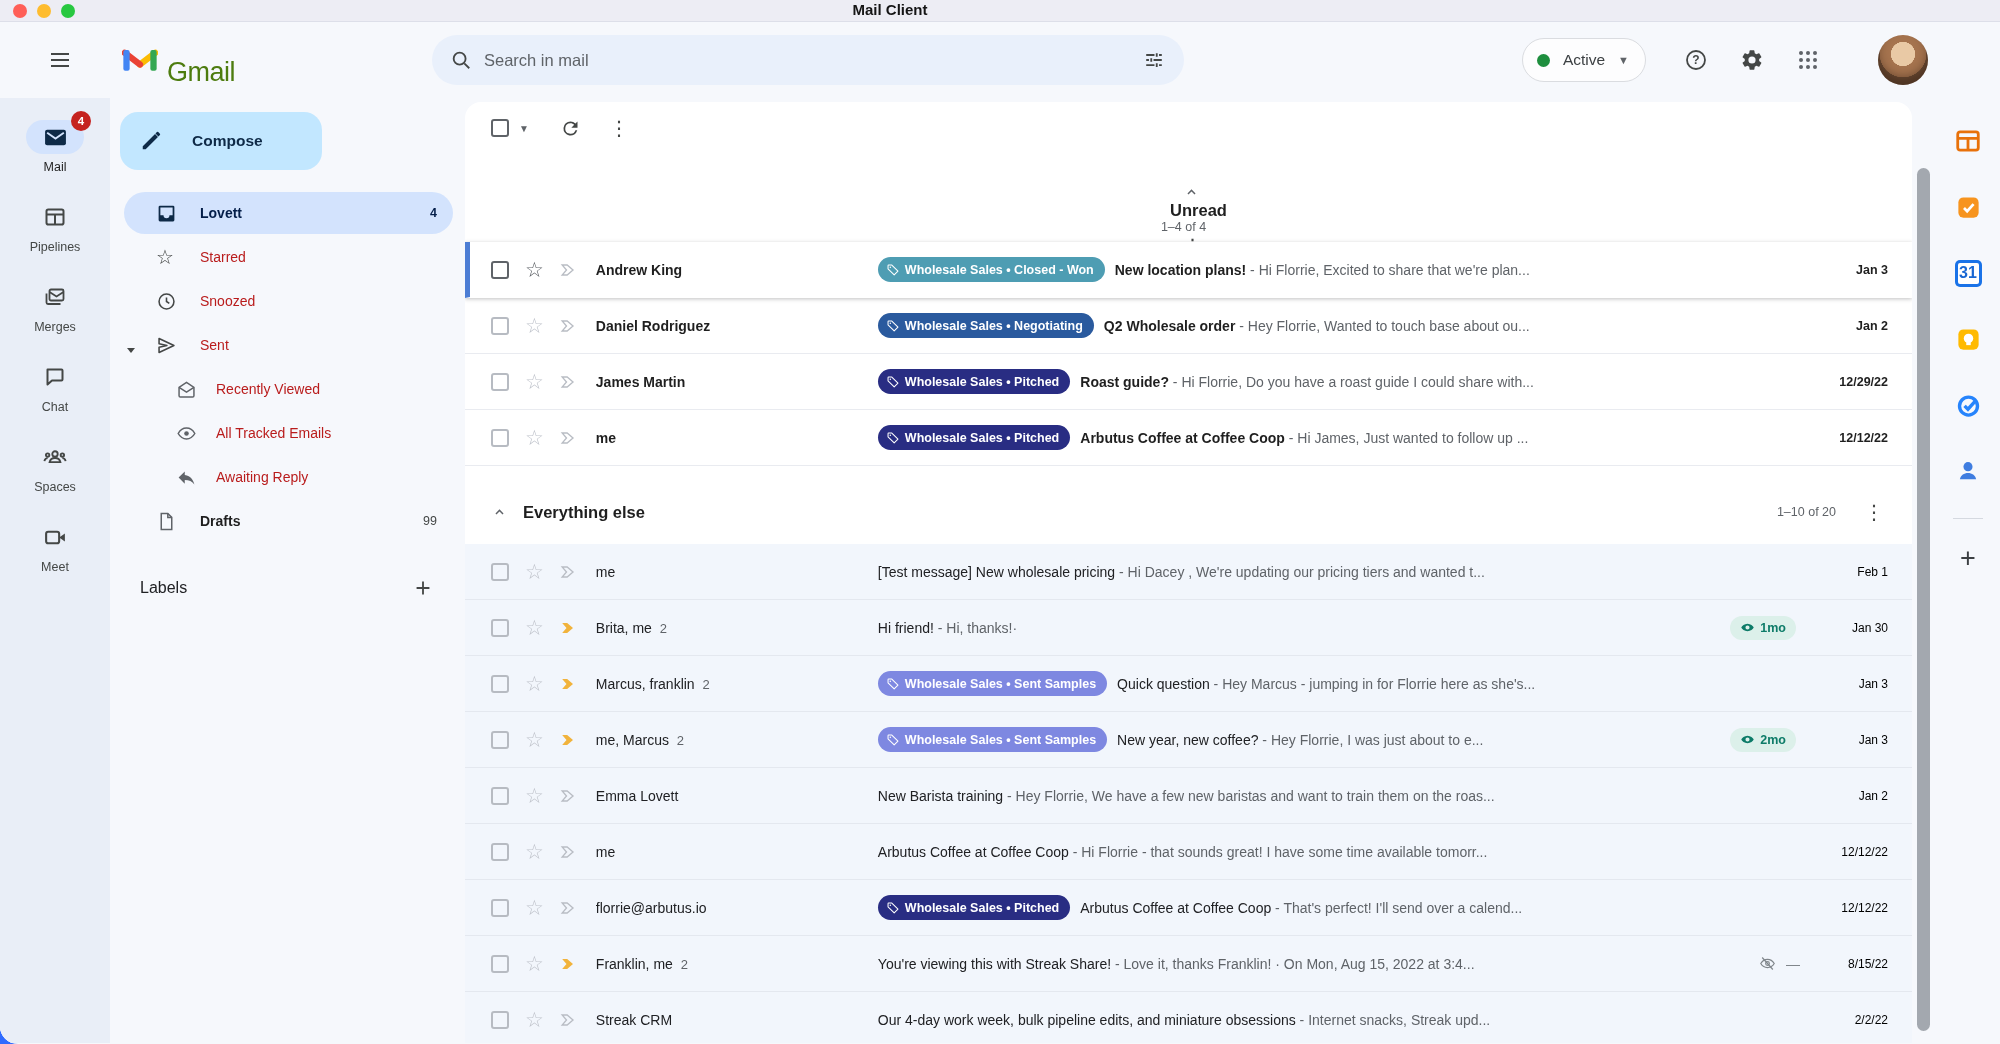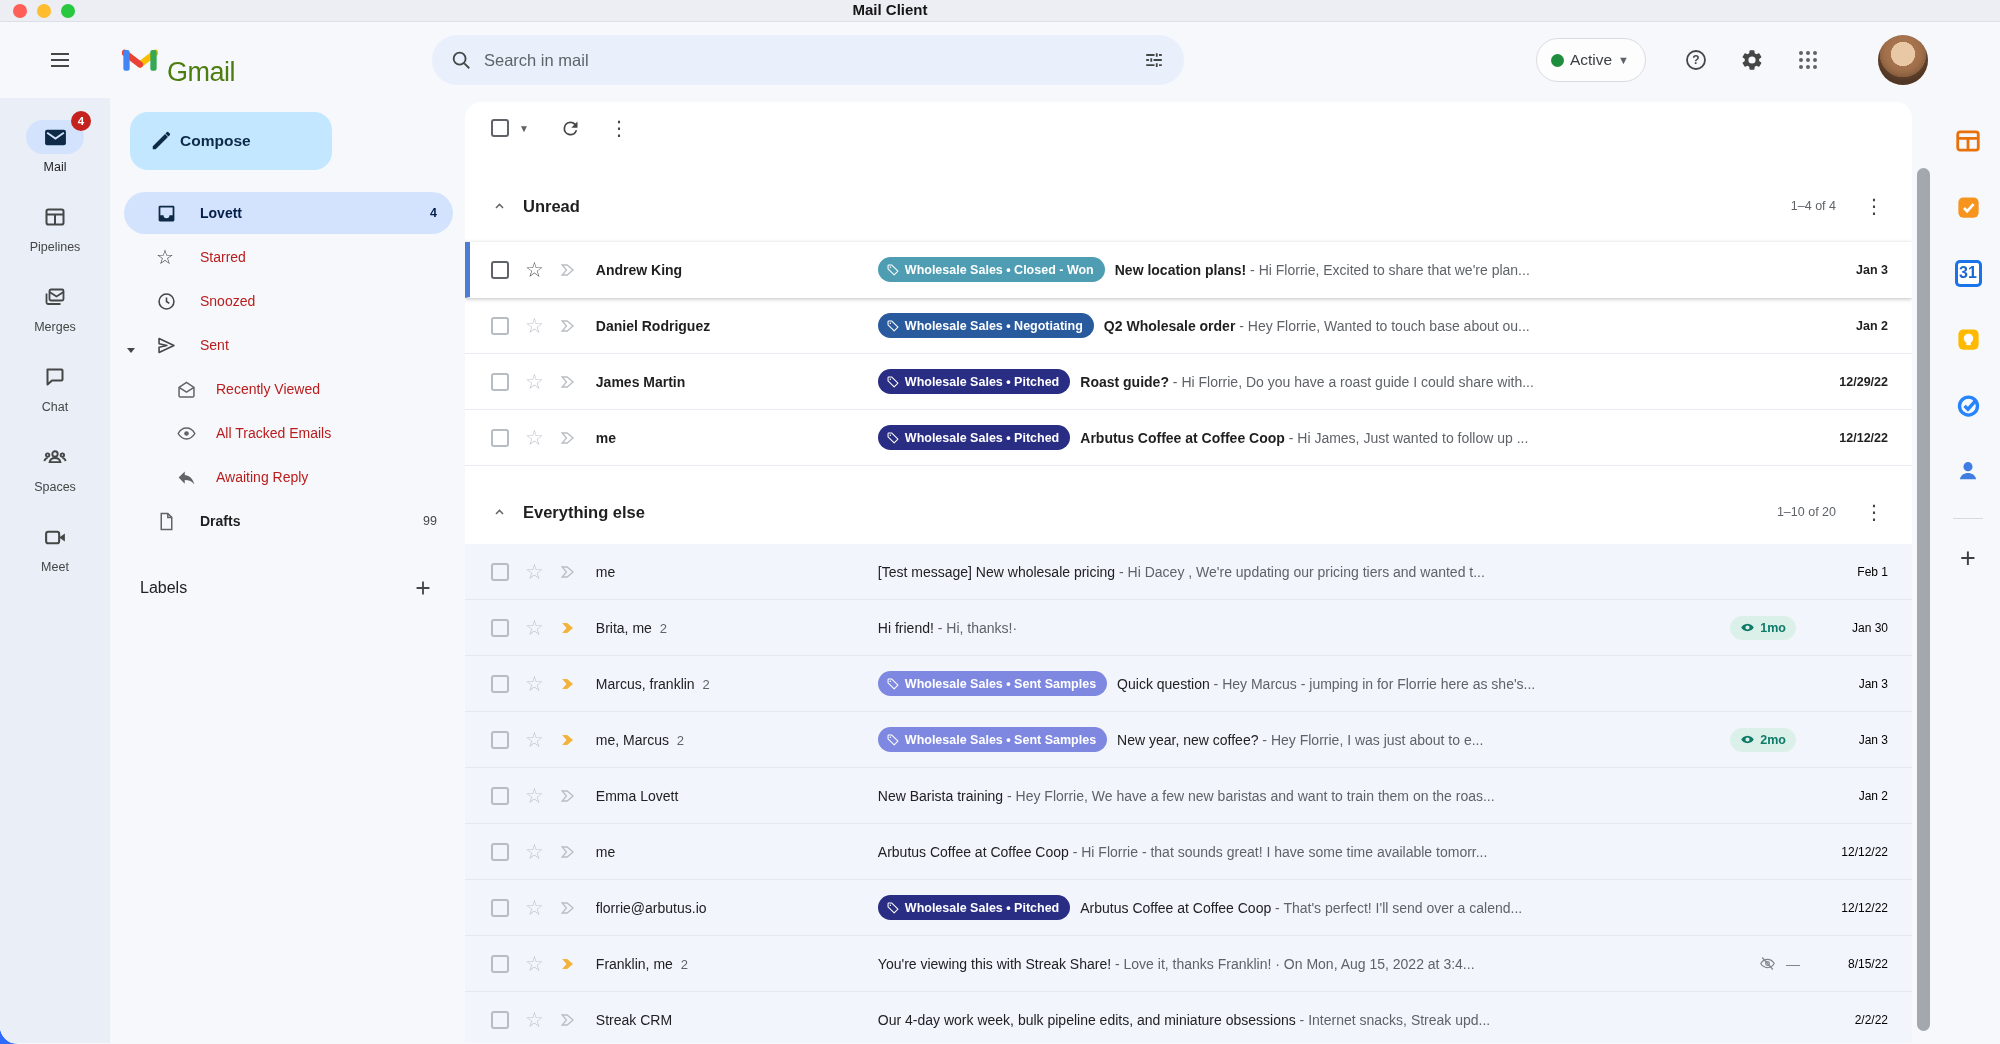--- a/index.html
+++ b/index.html
@@ -28,21 +28,21 @@
   .logo { display:flex; align-items:center; gap:9px; margin-left:38px; width:150px; }
   .logo .gtxt { font-size:27px; color:#4d7c0f; letter-spacing:-.5px;margin-top:24px; }
   .search { margin-left:160px; width:752px; height:50px; background:#e9f0fb;
     border-radius:25px; display:flex; align-items:center; padding:0 10px 0 18px; }
   .search input { flex:1; border:none; background:transparent; outline:none;
     font-size:16.5px; color:#202124; margin-left:12px; font-family:inherit; }
   .search input::placeholder { color:#5f6368; }
   .tunebtn { width:40px; height:40px; border-radius:50%; }
   .spacer { flex:1; }
   .active-pill { height:44px; padding:0 16px 0 14px; border:1px solid #dadce0;
-    border-radius:22px; background:#fdfdfe; display:flex; align-items:center; gap:6px;
+    border-radius:22px; background:#fdfdfe; display:flex; align-items:center; gap:13px;
     cursor:pointer; margin-right:26px; }
   .active-pill .dot { width:13px; height:13px; border-radius:50%; background:#1e8e3e; }
   .active-pill .albl { font-size:15.5px; font-weight:500; color:#3c4043; }
   .active-pill .caret { font-size:11px; color:#5f6368; }
   .roundbtn { width:48px; height:48px; border-radius:50%; margin-right:8px; }
   .avatar { width:50px; height:50px; border-radius:50%; margin:0 72px 0 38px; cursor:pointer;
     background:radial-gradient(circle at 50% 38%, #e9c9a5 0 30%, #a5734e 31% 58%, #6e4c34 59%);
     box-shadow:inset 0 -8px 10px rgba(40,25,15,.45); }
 
   
@@ -57,22 +57,22 @@
     align-items:center; justify-content:center; position:relative; }
   .rail-item.active .rail-iconwrap { background:#d3e3fd; }
   .rail-badge { position:absolute; top:-9px; right:-7px; min-width:20px; height:20px;
     border-radius:10px; background:#c5221f; color:#fff; font-size:11.5px; font-weight:700;
     display:flex; align-items:center; justify-content:center; padding:0 5px; }
   .rail-label { margin-top:6px; font-size:12.5px; color:#444746; }
   .rail-item.active .rail-label { color:#1f1f1f; font-weight:500; }
 
   
   .sidebar { width:355px; flex:none; padding-top:14px; }
-  .compose { width:202px; height:58px; margin-left:20px; border:none; cursor:pointer;
-    background:#c2e7ff; border-radius:18px; display:flex; align-items:center; gap:8px;
+  .compose { width:202px; height:58px; margin-left:10px; border:none; cursor:pointer;
+    background:#c2e7ff; border-radius:18px; display:flex; align-items:center; gap:30px;
     padding-left:20px; }
   .compose span { font-size:15.5px; font-weight:600; color:#0e2a47; }
   .side-list { margin-top:22px; }
   .side-item { height:42px; margin:0 12px 2px 14px; border-radius:21px; display:flex;
     align-items:center; padding:0 16px 0 18px; cursor:pointer; position:relative; }
   .side-item .sic { width:22px; margin:0 22px 0 14px; flex:none; display:flex; }
   .side-item.indent .sic { margin-left:34px; margin-right:18px; }
   .side-label { font-size:14px; color:#b91c1c; flex:1; }
   .side-count { font-size:12.5px; color:#444746; }
   .side-item.active { background:#d3e3fd; }
@@ -90,21 +90,21 @@
   .card { flex:1; min-width:0; background:#fff; border-radius:16px 16px 0 0;
     margin-top:4px; overflow:hidden; }
   .toolbar { height:52px; display:flex; align-items:center; padding-left:26px; gap:8px; }
   .cb { width:18px; height:18px; border:2px solid #5f6368; border-radius:3px;
     cursor:pointer; flex:none; }
   .tb-caret { font-size:10px; color:#5f6368; margin:0 14px 0 2px; cursor:pointer; }
   .vdots { font-size:20px; color:#444746; cursor:pointer; padding:0 10px; }
   .tb-refresh { width:40px; height:40px; border-radius:50%; }
 
   .sec-header { height:44px; display:flex; align-items:center; padding:0 18px 0 26px; }
-  .sec-header.first { margin-top:30px; margin-bottom:14px; }
+  .sec-header.first { margin-top:30px; margin-bottom:14px;flex-direction:column; }
   .sec-header.later { margin-top:24px; margin-bottom:10px; }
   .sec-chev { width:20px; display:flex; cursor:pointer; }
   .sec-title { font-size:16.5px; font-weight:700; color:#1f1f1f; margin-left:12px; flex:1; }
   .sec-range { font-size:12.5px; color:#5f6368; margin-right:18px; }
 
   .row { height:56px; display:flex; align-items:center; padding:0 24px 0 26px;
     border-bottom:1px solid #e9ebf0; cursor:pointer; background:#fff; }
   .row.read { background:#f2f6fc; border-bottom-color:#e4e8ef; }
   .row.selected { border-left:5px solid #4c7dd4; padding-left:21px; position:relative;
     box-shadow:0 1px 4px rgba(32,33,36,.28); z-index:2; border-bottom-color:transparent; }

